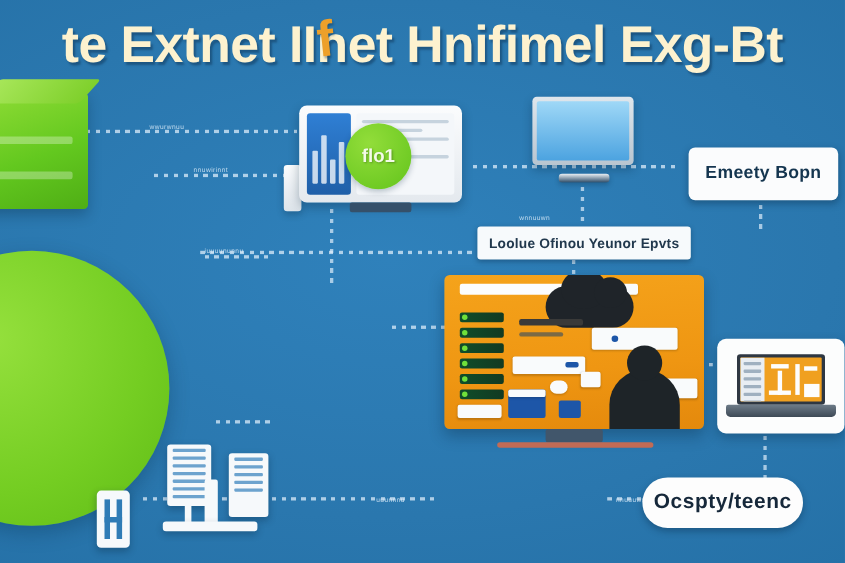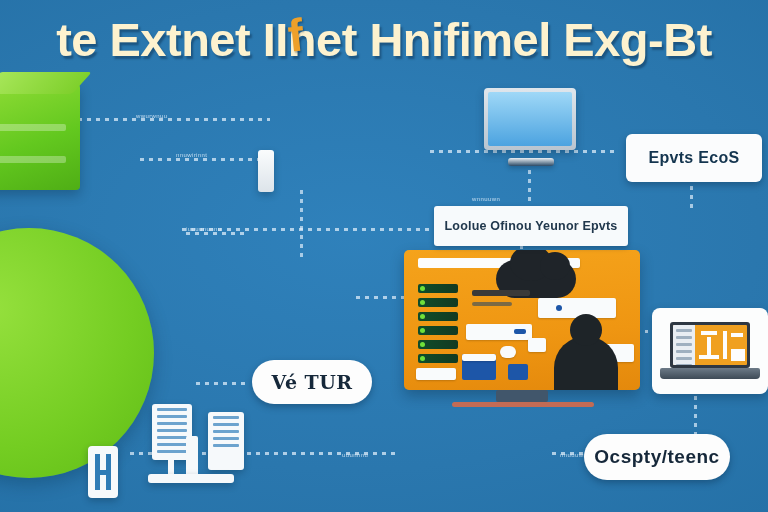--- a/index.html
+++ b/index.html
@@ -277,20 +277,39 @@
   <div class="green-box">
     <div class="slot" style="top:40px;"></div>
     <div class="slot" style="top:72px;"></div>
   </div>
 
   <div class="green-circle">
     
   </div>
 
   <div class="tower-sm"></div>
+  <div class="monitor-white">
+    <div class="mw-left">
+      <div class="bar" style="left:5px;bottom:10px;width:5px;height:30px;"></div>
+      <div class="bar" style="left:13px;bottom:10px;width:5px;height:44px;"></div>
+      <div class="bar" style="left:21px;bottom:10px;width:5px;height:22px;"></div>
+      <div class="bar" style="left:29px;bottom:10px;width:5px;height:38px;"></div>
+    </div>
+    <div class="mw-right">
+      <div class="ln"></div>
+      <div class="ln" style="width:70%"></div>
+      <div class="ln"></div>
+      <div class="ln" style="width:55%"></div>
+      <div class="ln"></div>
+    </div>
+    <div class="green-badge">
+      <span>flo1</span>
+    </div>
+    <div class="stand"></div>
+  </div>
 
   <div class="tv">
     <div class="scr"></div>
   </div>
   <div class="tv-base"></div>
 
   <div class="monitor-orange">
     <div class="topbar-o"></div>
     <div class="white-field" style="left:118px;top:8px;width:58px;height:10px;"></div>
 
@@ -372,30 +391,27 @@
   <div class="srv-stem" style="left:168px;top:458px;width:6px;height:18px;"></div>
   <div class="srv-stem" style="left:186px;top:436px;width:12px;height:40px;"></div>
   <div class="srv-base"></div>
 
   <div class="h-icon">
       <b></b>
     </div>
 
 
 
-  <div class="pill" style="left:252px;top:360px;width:120px;height:44px;">
-    <span class="txt stylized">Vé TUR</span>
-  </div>
 
 
   <div class="pill" style="left:584px;top:434px;width:146px;height:46px;text-align:right;">
     <span class="txt">Ocspty/teenc</span>
   </div>
 
   <div class="rect-label" style="left:626px;top:134px;width:136px;height:48px;">
-    <span>Epvts EcoS</span>
-  </div>
-
-  <div class="thin-label" style="left:434px;top:206px;width:194px;height:40px;">
+    <span>Emeety Bopn</span>
+  </div>
+
+  <div class="thin-label" style="left:434px;top:206px;width:194px;height:30px;">
     <span>Loolue Ofinou Yeunor Epvts</span>
   </div>
 
 </div>
 
 </body></html>

